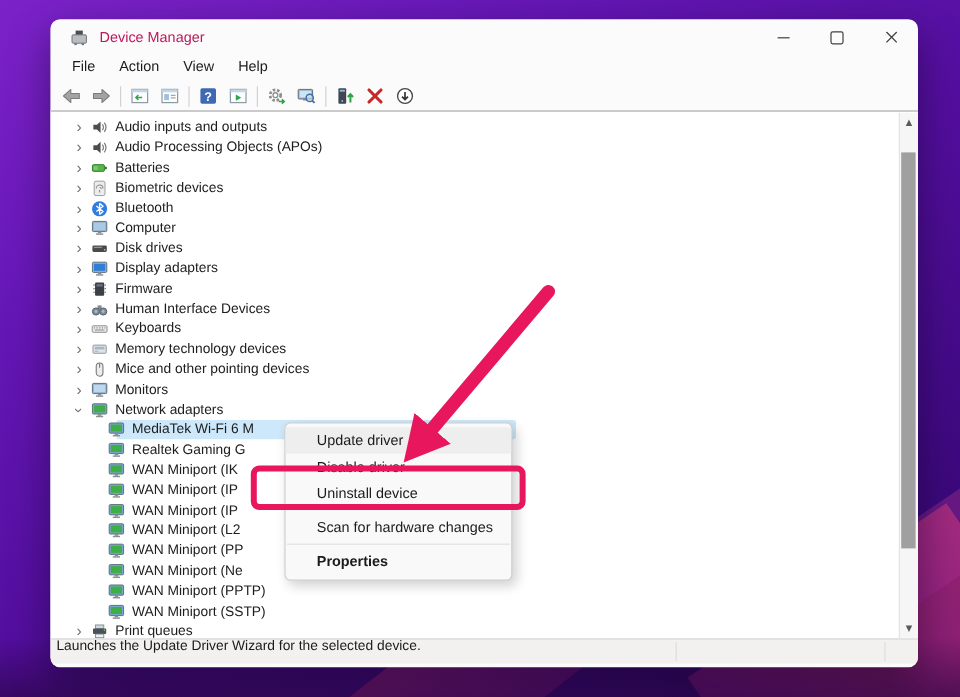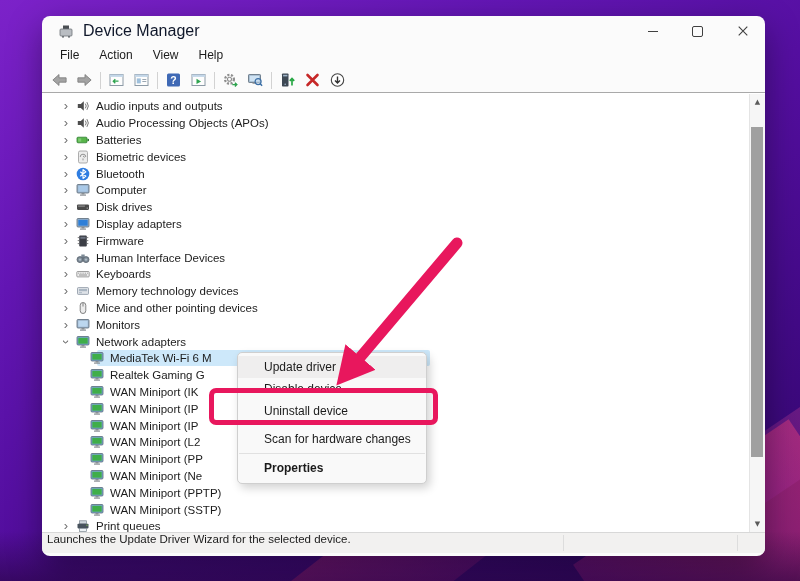--- a/index.html
+++ b/index.html
@@ -19,21 +19,21 @@
   .bottomshade{position:absolute;left:0;bottom:0;width:100%;height:50px;
     background:linear-gradient(180deg,rgba(40,5,60,0),rgba(35,4,55,.55));}
 
   
   .window{position:absolute;left:42px;top:16px;width:723px;height:540px;background:#fbfbfb;
     border-radius:8px;box-shadow:0 12px 34px rgba(0,0,0,.38);overflow:hidden;z-index:2;}
 
   .titlebar{height:30px;display:flex;align-items:center;padding-left:16px;}
   .title-icon{width:16px;height:16px;margin-right:9px;display:inline-flex;}
   .title-icon svg{width:16px;height:16px;}
-  .title-text{font-size:16px;color:#0f172a;}
+  .title-text{font-size:12px;color:#be185d;}
   .controls{margin-left:auto;display:flex;height:100%;}
   .ctrl{width:45px;height:100%;display:flex;align-items:center;justify-content:center;}
   .glyph-min{width:10px;height:1px;background:#404040;}
   .glyph-max{width:9px;height:9px;border:1px solid #404040;border-radius:2px;}
   .ctrl svg{width:10px;height:10px;}
 
   .menubar{height:22px;display:flex;align-items:flex-start;padding-left:8px;}
   .menu-item{padding:2px 10px 3px 10px;font-size:12px;color:#1b1b1b;}
 
   .toolbar{height:24px;display:flex;align-items:center;padding-left:5px;}
@@ -540,21 +540,21 @@
 
     <div class="statusbar">
       <span>Launches the Update Driver Wizard for the selected device.</span>
       <div class="sb-div" style="left:521px;"></div>
       <div class="sb-div" style="left:695px;"></div>
     </div>
   </div>
 
   <div class="context-menu" id="ctxmenu">
       <div class="cm-item hover">Update driver</div>
-      <div class="cm-item">Disable device</div>
+      <div class="cm-item">Disable driver</div>
       <div class="cm-item">Uninstall device</div>
       <div class="cm-sep"></div>
       <div class="cm-item tall">Scan for hardware changes</div>
       <div class="cm-sep"></div>
       <div class="cm-item bold tall">Properties</div>
     </div>
 
   <div class="anno-box"></div>
 
   <svg class="anno-arrow" width="800" height="581" viewBox="0 0 800 581">

